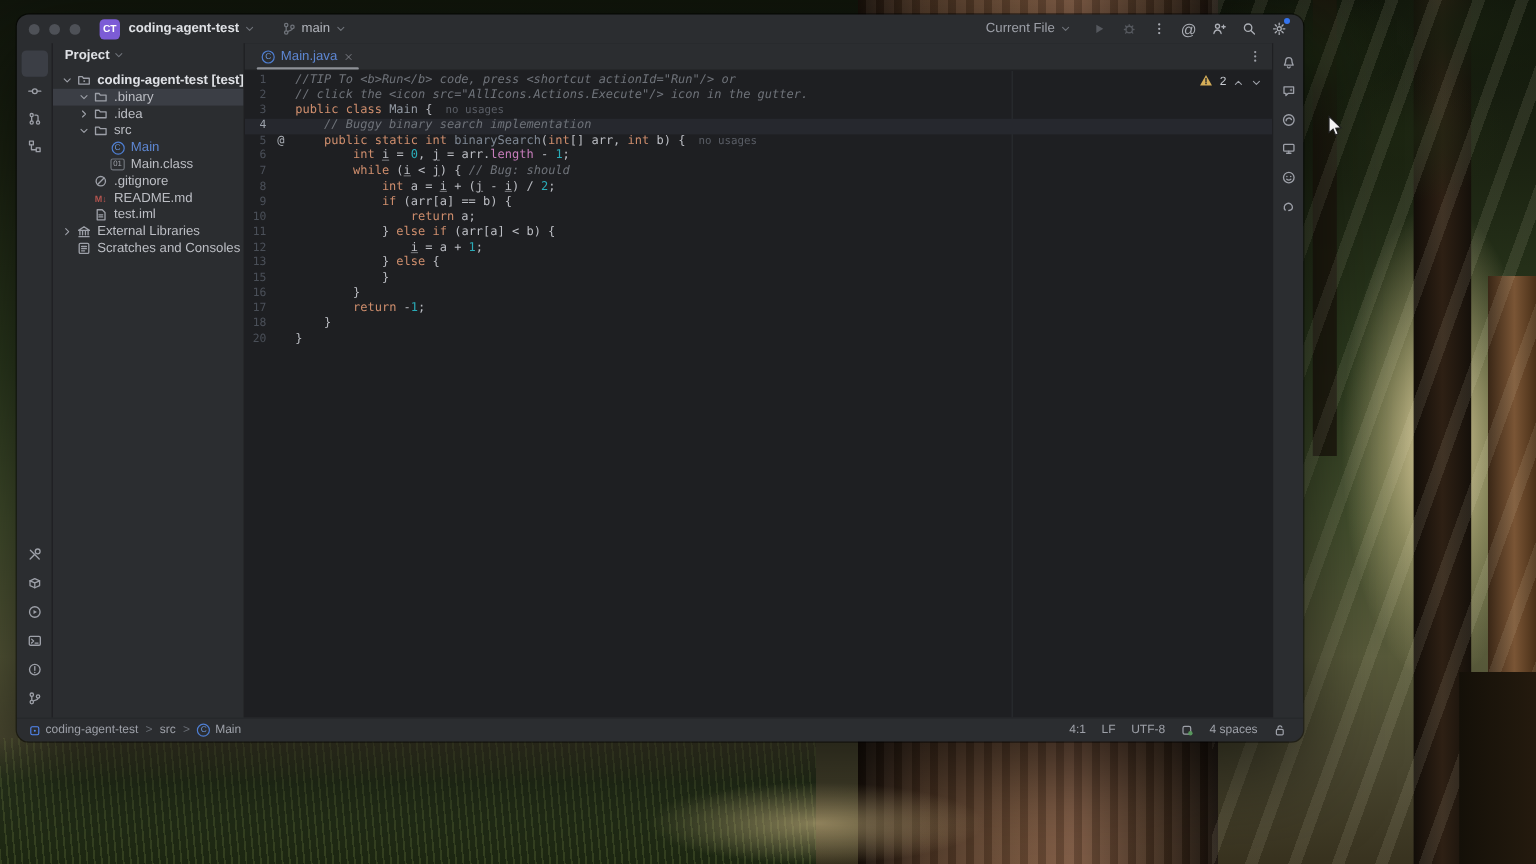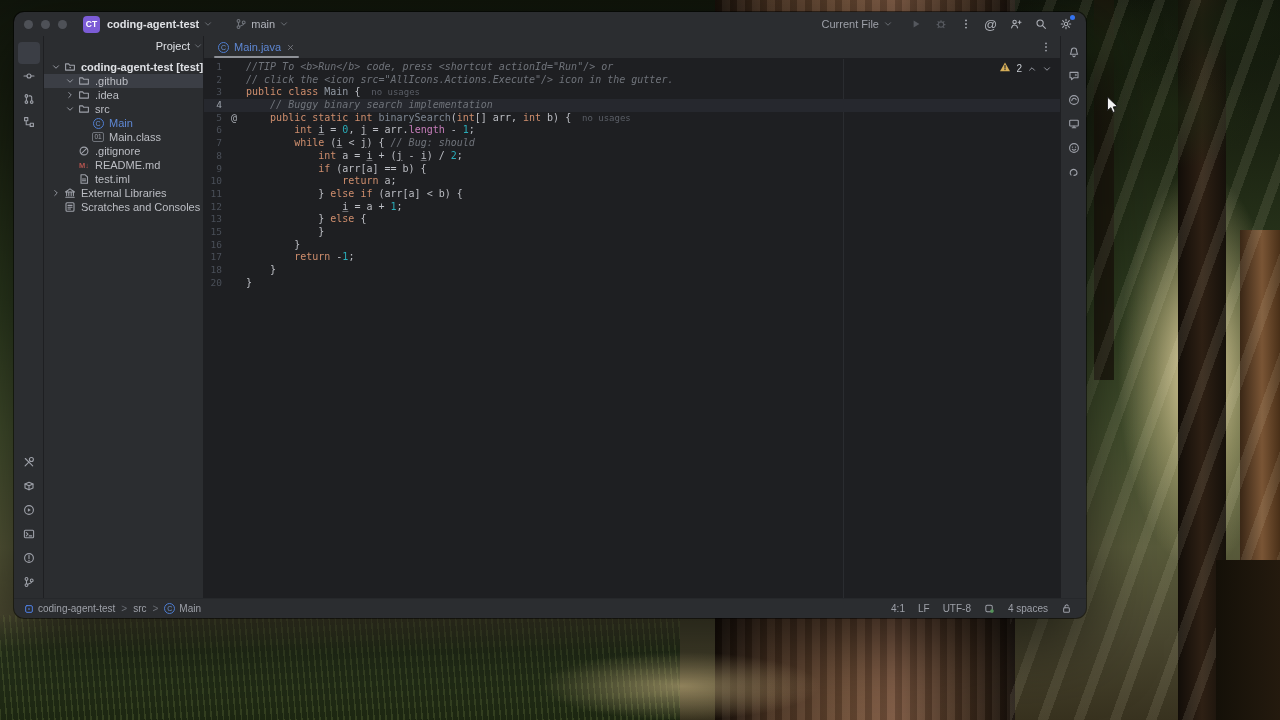--- a/index.html
+++ b/index.html
@@ -64,21 +64,21 @@
     justify-content:center;color:#9DA0A8;}
   .strip-btn.active{background:#3B3E45;color:#D5D8DD;}
   .strip-bottom{margin-top:auto;display:flex;flex-direction:column;align-items:center;}
   #right-strip{flex:0 0 25px;border-left:1px solid #1E1F22;display:flex;flex-direction:column;
     align-items:center;padding:4px 0;}
 
   
   #project-panel{flex:0 0 159px;display:flex;flex-direction:column;border-right:1px solid #1E1F22;
     font-size:11px;overflow:hidden;}
   .panel-header{flex:0 0 20px;display:flex;align-items:center;padding-left:10px;gap:3px;
-    color:#DFE1E5;font-weight:400;justify-content:flex-end;}
+    color:#DFE1E5;font-weight:700;}
   #tree{flex:1;overflow:hidden;padding-top:4px;}
   .tree-row{height:14px;display:flex;align-items:center;white-space:nowrap;color:#BCBEC4;overflow:hidden;}
   .tree-row.selected{background:#3B3E45;}
   .tree-chevron{width:12px;flex:0 0 12px;display:flex;justify-content:center;color:#9DA0A8;}
   .tree-ico{width:16px;flex:0 0 16px;display:inline-flex;justify-content:center;align-items:center;color:#9DA0A8;}
   .tree-label{margin-left:3px;}
   .tree-label.blue{color:#5E87D3;}
   .tree-label.bold{font-weight:600;color:#DFE1E5;}
   .ico-class{width:11px;height:11px;border-radius:50%;border:1px solid #4E7ED2;color:#6B96DB;
     font-size:7px;display:inline-flex;align-items:center;justify-content:center;
@@ -302,21 +302,21 @@
     <div id="project-panel">
       <div class="panel-header">
         <span>Project</span>
         <span class="chev">
             <svg width="10" height="10" viewBox="0 0 12 12" fill="none" stroke="currentColor" stroke-width="1.1" stroke-linecap="round" stroke-linejoin="round">
               <polyline points="3 4.5 6 7.5 9 4.5"></polyline>
             </svg>
           </span>
       </div>
       <div id="tree">
-          <div class="tree-row" style="padding-left: 6px; justify-content: center;">
+          <div class="tree-row" style="padding-left: 6px;">
             <span class="tree-chevron">
               <svg width="10" height="10" viewBox="0 0 12 12" fill="none" stroke="currentColor" stroke-width="1.1" stroke-linecap="round" stroke-linejoin="round">
                 <polyline points="3 4.5 6 7.5 9 4.5"></polyline>
               </svg>
             </span>
             <span class="tree-ico">
               <svg width="12" height="12" viewBox="0 0 12 12" fill="none" stroke="currentColor" stroke-width="1.1" stroke-linecap="round" stroke-linejoin="round">
                 <path d="M1.6 2.9h3l1 1.3h4.8v4.9H1.6z"></path>
                 <circle cx="6.2" cy="6.6" r=".8" fill="currentColor" stroke="none"></circle>
               </svg>
@@ -327,21 +327,21 @@
             <span class="tree-chevron">
               <svg width="10" height="10" viewBox="0 0 12 12" fill="none" stroke="currentColor" stroke-width="1.1" stroke-linecap="round" stroke-linejoin="round">
                 <polyline points="3 4.5 6 7.5 9 4.5"></polyline>
               </svg>
             </span>
             <span class="tree-ico">
               <svg width="12" height="12" viewBox="0 0 12 12" fill="none" stroke="currentColor" stroke-width="1.1" stroke-linecap="round" stroke-linejoin="round">
                 <path d="M1.6 2.9h3l1 1.3h4.8v4.9H1.6z"></path>
               </svg>
             </span>
-            <span class="tree-label">.github</span>
+            <span class="tree-label">.binary</span>
           </div>
           <div class="tree-row" style="padding-left: 20px;">
             <span class="tree-chevron">
               <svg width="10" height="10" viewBox="0 0 12 12" fill="none" stroke="currentColor" stroke-width="1.1" stroke-linecap="round" stroke-linejoin="round">
                 <polyline points="4.5 3 7.5 6 4.5 9"></polyline>
               </svg>
             </span>
             <span class="tree-ico">
               <svg width="12" height="12" viewBox="0 0 12 12" fill="none" stroke="currentColor" stroke-width="1.1" stroke-linecap="round" stroke-linejoin="round">
                 <path d="M1.6 2.9h3l1 1.3h4.8v4.9H1.6z"></path>

